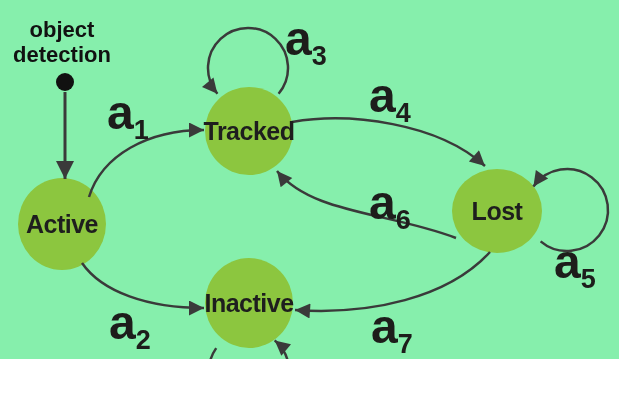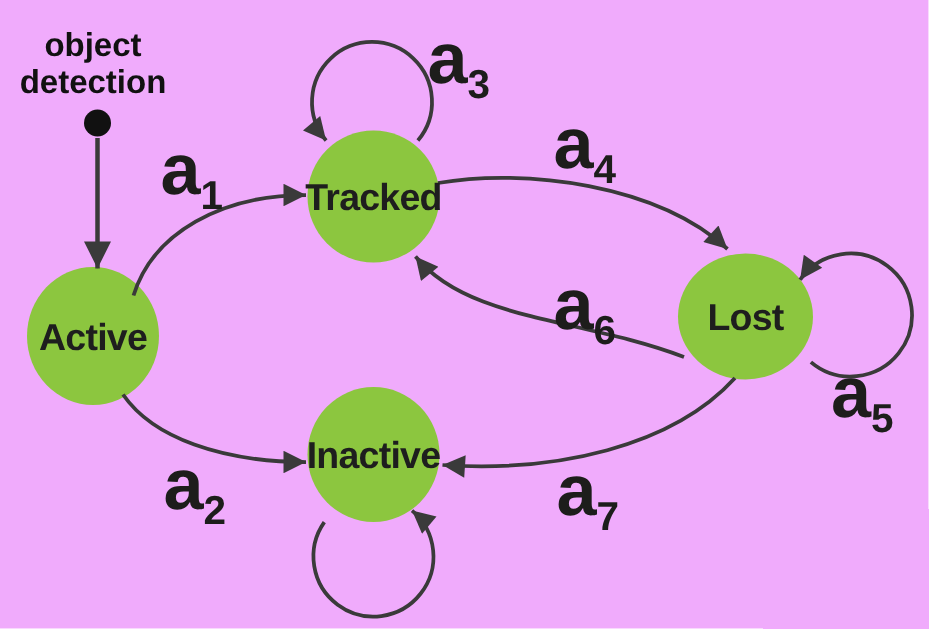--- a/index.html
+++ b/index.html
@@ -1,20 +1,20 @@
 <!DOCTYPE html>
 <html><head>
 <meta charset="utf-8">
 <style>
   html, body { margin: 0; padding: 0; background: #ffffff; }
   .canvas {
     position: relative;
     width: 619px;
-    height: 419px;
-    background: #f0abfc;
+    height: 359px;
+    background: #86efac;
     font-family: "Liberation Sans", sans-serif;
     overflow: hidden;
   }
   svg { display: block; }
   .edge {
     fill: none;
     stroke: #3a3a3a;
     stroke-width: 2.5;
   }
   .entry-line { stroke-width: 3; }

